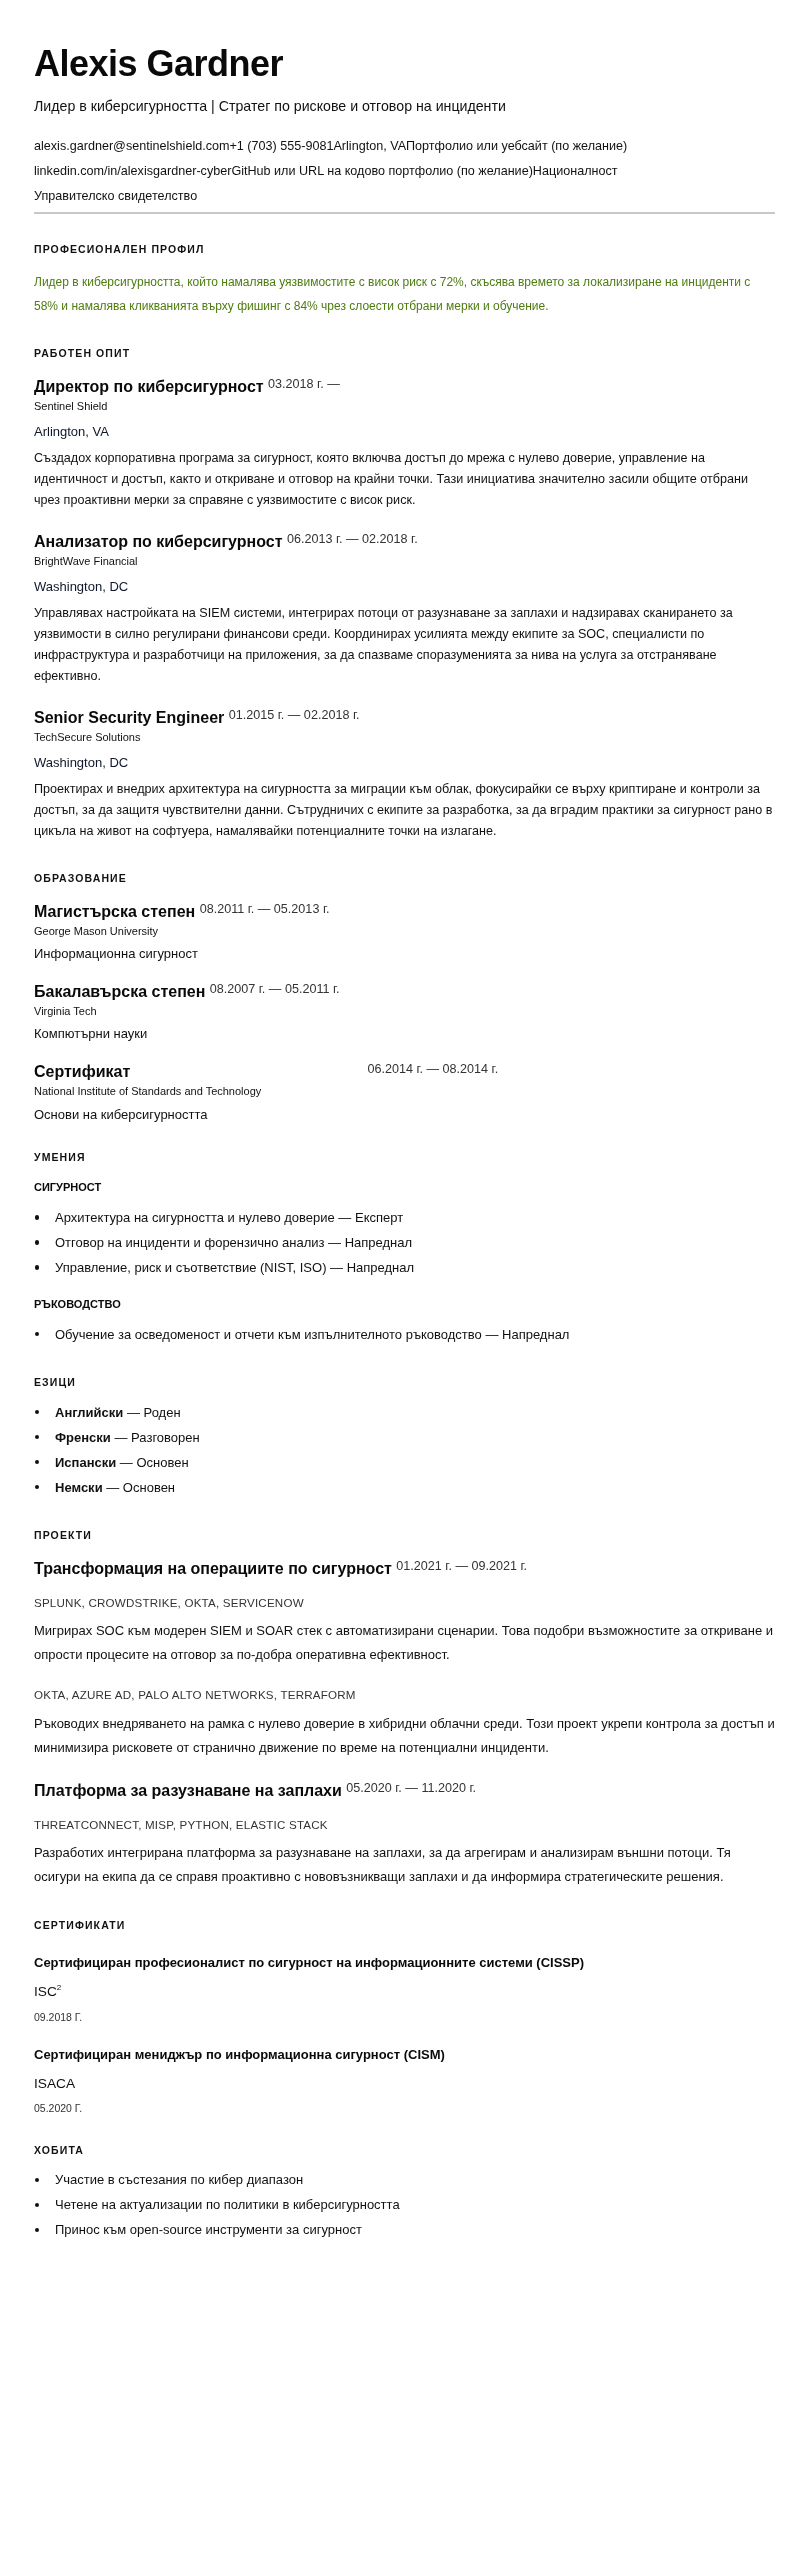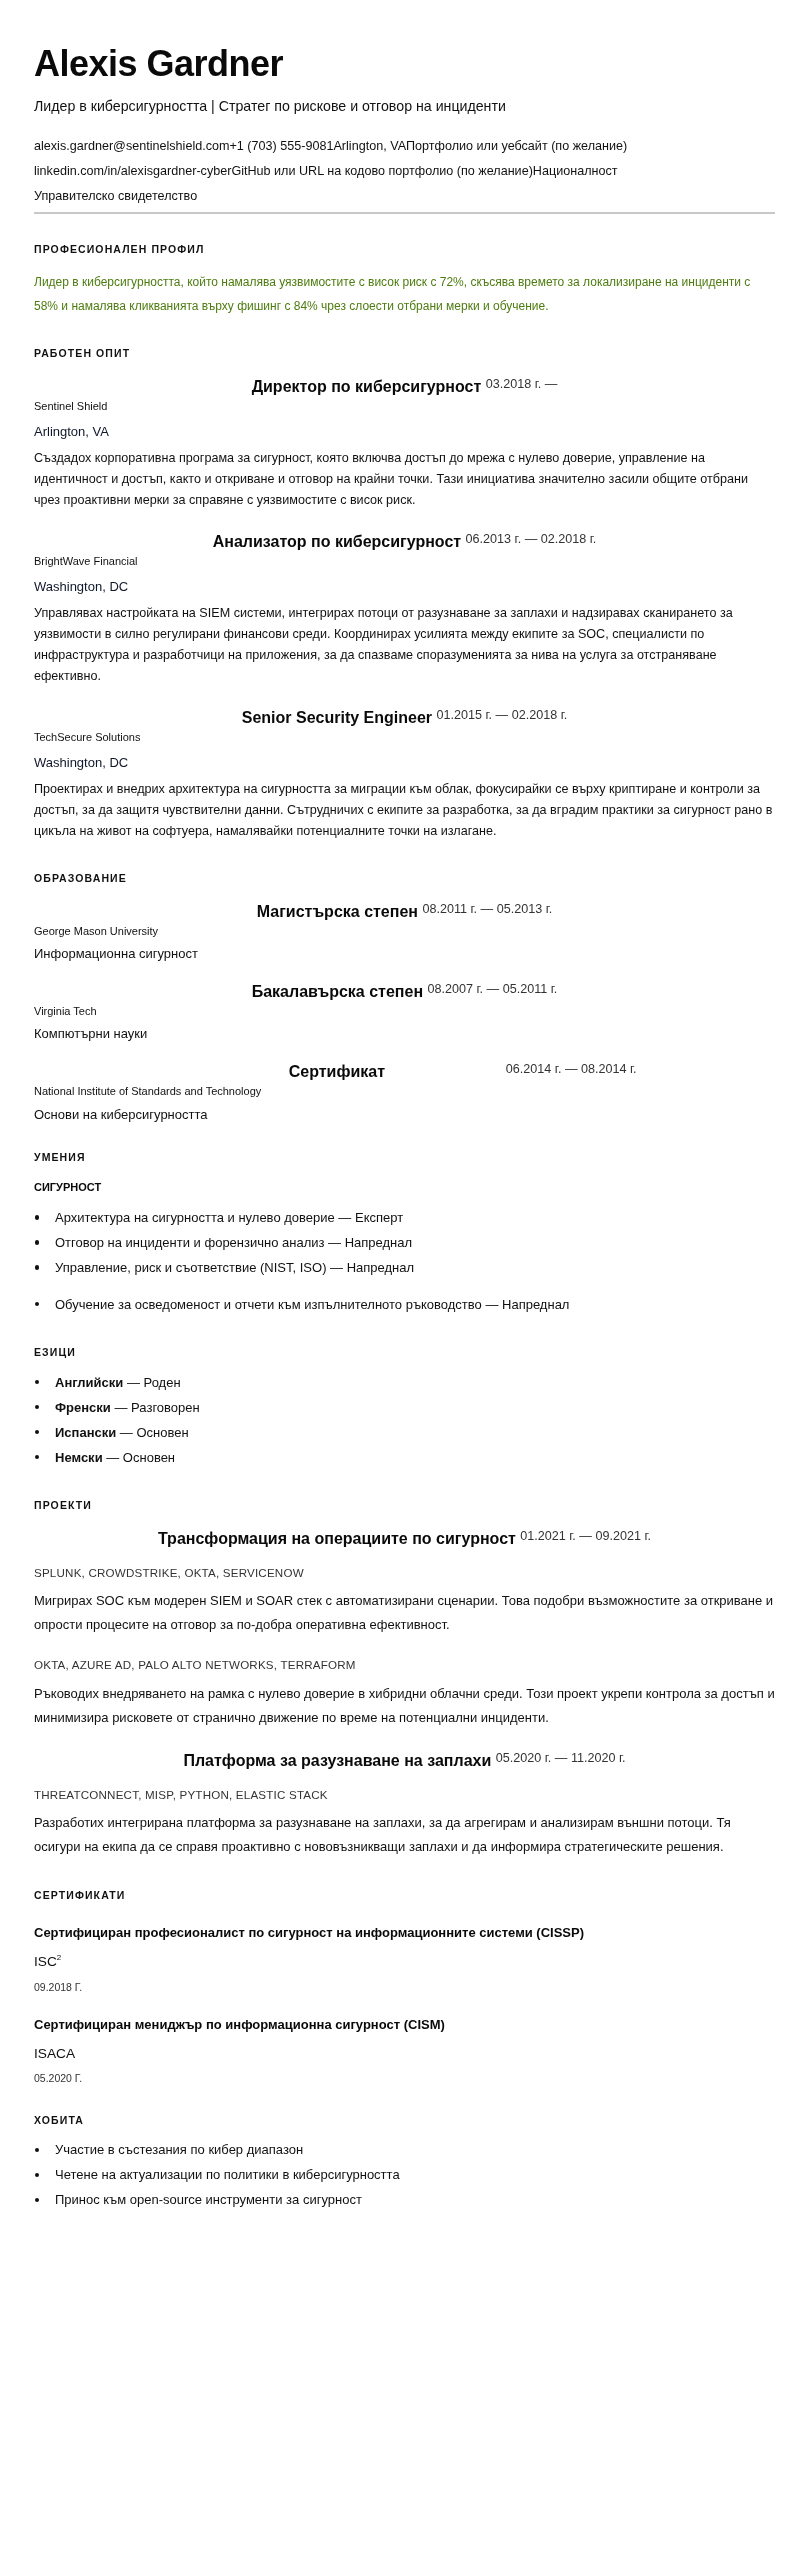--- a/index.html
+++ b/index.html
@@ -21,21 +21,21 @@
 
   
   .section { margin-top: 29.5px; }
   .section-title { font-size: 10.5px; font-weight: 700; letter-spacing: 1.1px; text-transform: uppercase; color: #111; }
 
   .summary { font-size: 12px; line-height: 24px; margin-top: 14.7px; color: #4d7c0f; }
 
   
   .entry { margin-top: 21px; }
   .entry:first-of-type { margin-top: 18px; }
-  .entry-head { line-height: 1.3; text-align: center; }
+  .entry-head { line-height: 1.3; }
   .entry-title { font-size: 16px; font-weight: 700; color: #0a0a0a; }
   .entry-dates { font-size: 12.6px; color: #333; vertical-align: top; position: relative; top: -1.1px; margin-left: 2.1px; }
   .entry-org { font-size: 11px; margin-top: 2.1px; color: #111; }
   .entry-loc { font-size: 13px; margin-top: 11.6px; color: #0f172a; }
   .entry-desc { font-size: 12.6px; line-height: 21px; margin-top: 9.5px; color: #111; }
 
   .edu-field { font-size: 13px; margin-top: 9.5px; color: #111; }
 
   
   .skill-cat { font-size: 11px; font-weight: 700; margin-top: 18px; text-transform: uppercase; color: #0a0a0a; }
@@ -144,20 +144,21 @@
   <section class="section">
     <h2 class="section-title">Умения</h2>
 
     <h3 class="skill-cat">Сигурност</h3>
     <ul class="bullets">
       <li>Архитектура на сигурността и нулево доверие — Експерт</li>
       <li>Отговор на инциденти и форензично анализ — Напреднал</li>
       <li>Управление, риск и съответствие (NIST, ISO) — Напреднал</li>
     </ul>
 
+    <h3 class="skill-cat">Ръководство</h3>
     <ul class="bullets">
       <li>Обучение за осведоменост и отчети към изпълнителното ръководство — Напреднал</li>
     </ul>
   </section>
 
   <section class="section">
     <h2 class="section-title">Езици</h2>
     <ul class="bullets">
       <li><span class="lang-name">Английски</span> — <span>Роден</span></li>
       <li><span class="lang-name">Френски</span> — <span>Разговорен</span></li>

